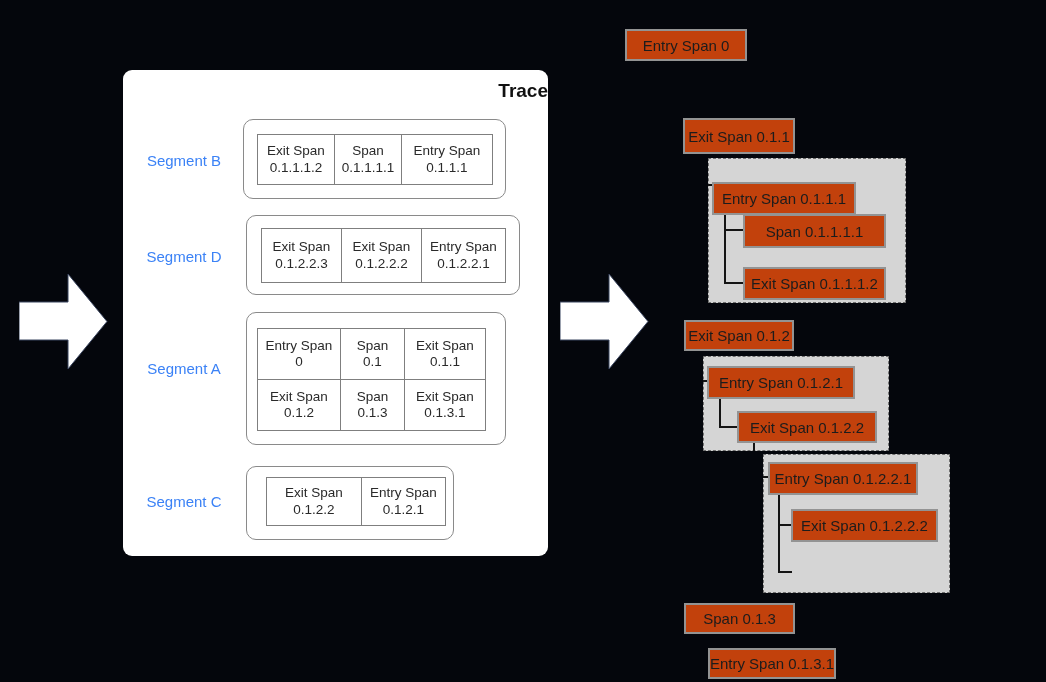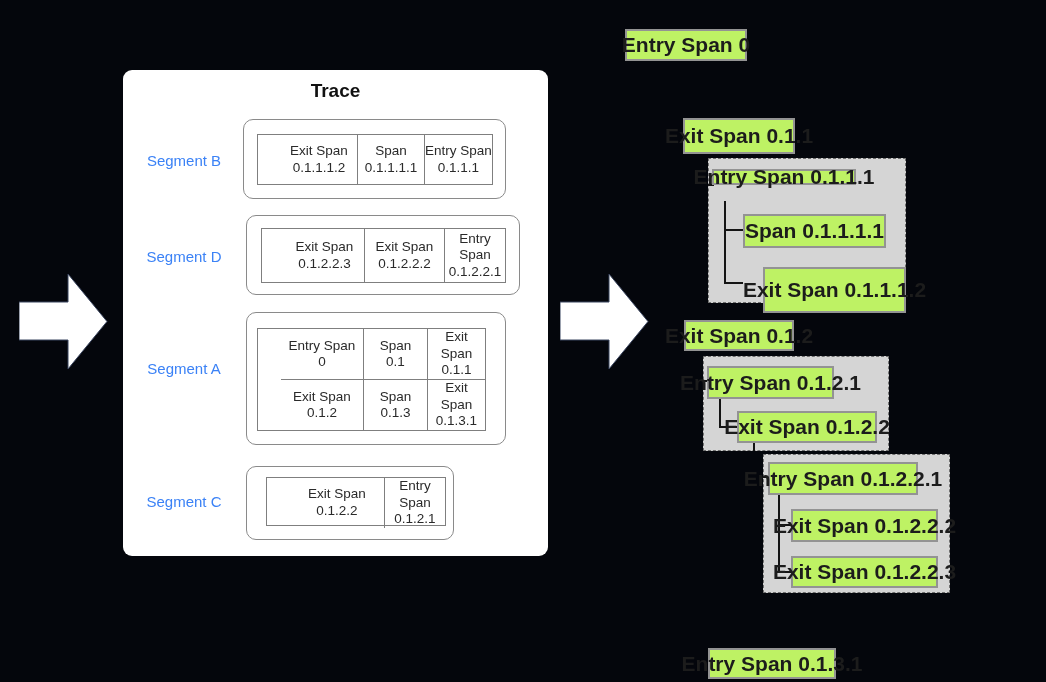--- a/index.html
+++ b/index.html
@@ -5,38 +5,38 @@
   html,body{margin:0;padding:0;background:#04060c;}
   #canvas{
     position:relative;width:1046px;height:682px;overflow:hidden;
     background:#04060c;
     font-family:"Liberation Sans","DejaVu Sans",sans-serif;
     color:#1e1e1e;
   }
   .abs{position:absolute;box-sizing:border-box;}
   
   .panel{background:#ffffff;border-radius:9px;z-index:1;}
-  .panel-title{z-index:3;font-size:19px;font-weight:bold;text-align:center;color:#111;}
+  .panel-title{z-index:3;font-size:19px;font-weight:bold;text-align:right;color:#111;}
   .seg-label{z-index:3;font-size:15px;text-align:center;color:#3b82f6;white-space:nowrap;}
   .seg-frame{z-index:2;border:1.5px solid #8a8a8a;border-radius:10px;background:#ffffff;}
   .seg-table{z-index:3;display:flex;flex-direction:column;border:1px solid #7f7f7f;background:#ffffff;}
-  .seg-row{display:flex;flex:1 1 auto;margin-left:23px;}
+  .seg-row{display:flex;flex:1 1 auto;}
   .seg-row.divider{border-bottom:1px solid #7f7f7f;}
   .cell{
     display:flex;flex-direction:column;align-items:center;justify-content:center;
     font-size:13.5px;line-height:16.5px;text-align:center;color:#2a2a2a;
     border-right:1px solid #7f7f7f;
   }
   .cell:last-child{border-right:none;}
   
   .group{z-index:2;background:#d5d5d5;border:1px dashed #6f6f6f;}
   .tnode{
-    z-index:4;background:#bef264;border:2px solid #939393;
+    z-index:4;background:#c2410c;border:2px solid #939393;
     display:flex;align-items:center;justify-content:center;
-    font-size:21px;color:#1c1c1c;white-space:nowrap;font-weight:bold;
+    font-size:15px;color:#1c1c1c;white-space:nowrap;
   }
   .conn{z-index:3;background:#141414;}
   .arrow-svg{z-index:2;}
 </style>
 </head>
 <body>
 
 <div id="canvas">
 
   <svg class="abs arrow-svg" style="left:19px;top:273px;" width="89" height="98">
@@ -148,24 +148,24 @@
   <div class="abs conn" style="left:719px;top:398px;width:2px;height:30px;"></div>
   <div class="abs conn" style="left:719px;top:426px;width:19px;height:2px;"></div>
   <div class="abs conn" style="left:753px;top:442px;width:2px;height:9px;"></div>
   <div class="abs conn" style="left:763px;top:476px;width:7px;height:2px;"></div>
   <div class="abs conn" style="left:778px;top:494px;width:2px;height:79px;"></div>
   <div class="abs conn" style="left:778px;top:524px;width:14px;height:2px;"></div>
   <div class="abs conn" style="left:778px;top:571px;width:14px;height:2px;"></div>
 
   <div class="abs tnode" style="left:625px;top:29px;width:122px;height:32px;">Entry Span 0</div>
   <div class="abs tnode" style="left:683px;top:118px;width:112px;height:36px;">Exit Span 0.1.1</div>
-  <div class="abs tnode" style="left:712px;top:169px;width:144px;height:16px;">Entry Span 0.1.1.1</div>
+  <div class="abs tnode" style="left:712px;top:182px;width:144px;height:33px;">Entry Span 0.1.1.1</div>
   <div class="abs tnode" style="left:743px;top:214px;width:143px;height:34px;">Span 0.1.1.1.1</div>
-  <div class="abs tnode" style="left:743px;top:267px;width:143px;height:46px;margin-left:20px;">Exit Span 0.1.1.1.2</div>
+  <div class="abs tnode" style="left:743px;top:267px;width:143px;height:33px;">Exit Span 0.1.1.1.2</div>
   <div class="abs tnode" style="left:684px;top:320px;width:110px;height:31px;">Exit Span 0.1.2</div>
-  <div class="abs tnode" style="left:707px;top:366px;width:127px;height:33px;">Entry Span 0.1.2.1</div>
+  <div class="abs tnode" style="left:707px;top:366px;width:148px;height:33px;">Entry Span 0.1.2.1</div>
   <div class="abs tnode" style="left:737px;top:411px;width:140px;height:32px;">Exit Span 0.1.2.2</div>
   <div class="abs tnode" style="left:768px;top:462px;width:150px;height:33px;">Entry Span 0.1.2.2.1</div>
   <div class="abs tnode" style="left:791px;top:509px;width:147px;height:33px;">Exit Span 0.1.2.2.2</div>
-  <div class="abs tnode" style="left:791px;top:556px;width:147px;height:32px;">Exit Span 0.1.2.2.3</div>
+  <div class="abs tnode" style="left:684px;top:603px;width:111px;height:31px;">Span 0.1.3</div>
   <div class="abs tnode" style="left:708px;top:648px;width:128px;height:31px;">Entry Span 0.1.3.1</div>
 
 </div>
 
 </body></html>

